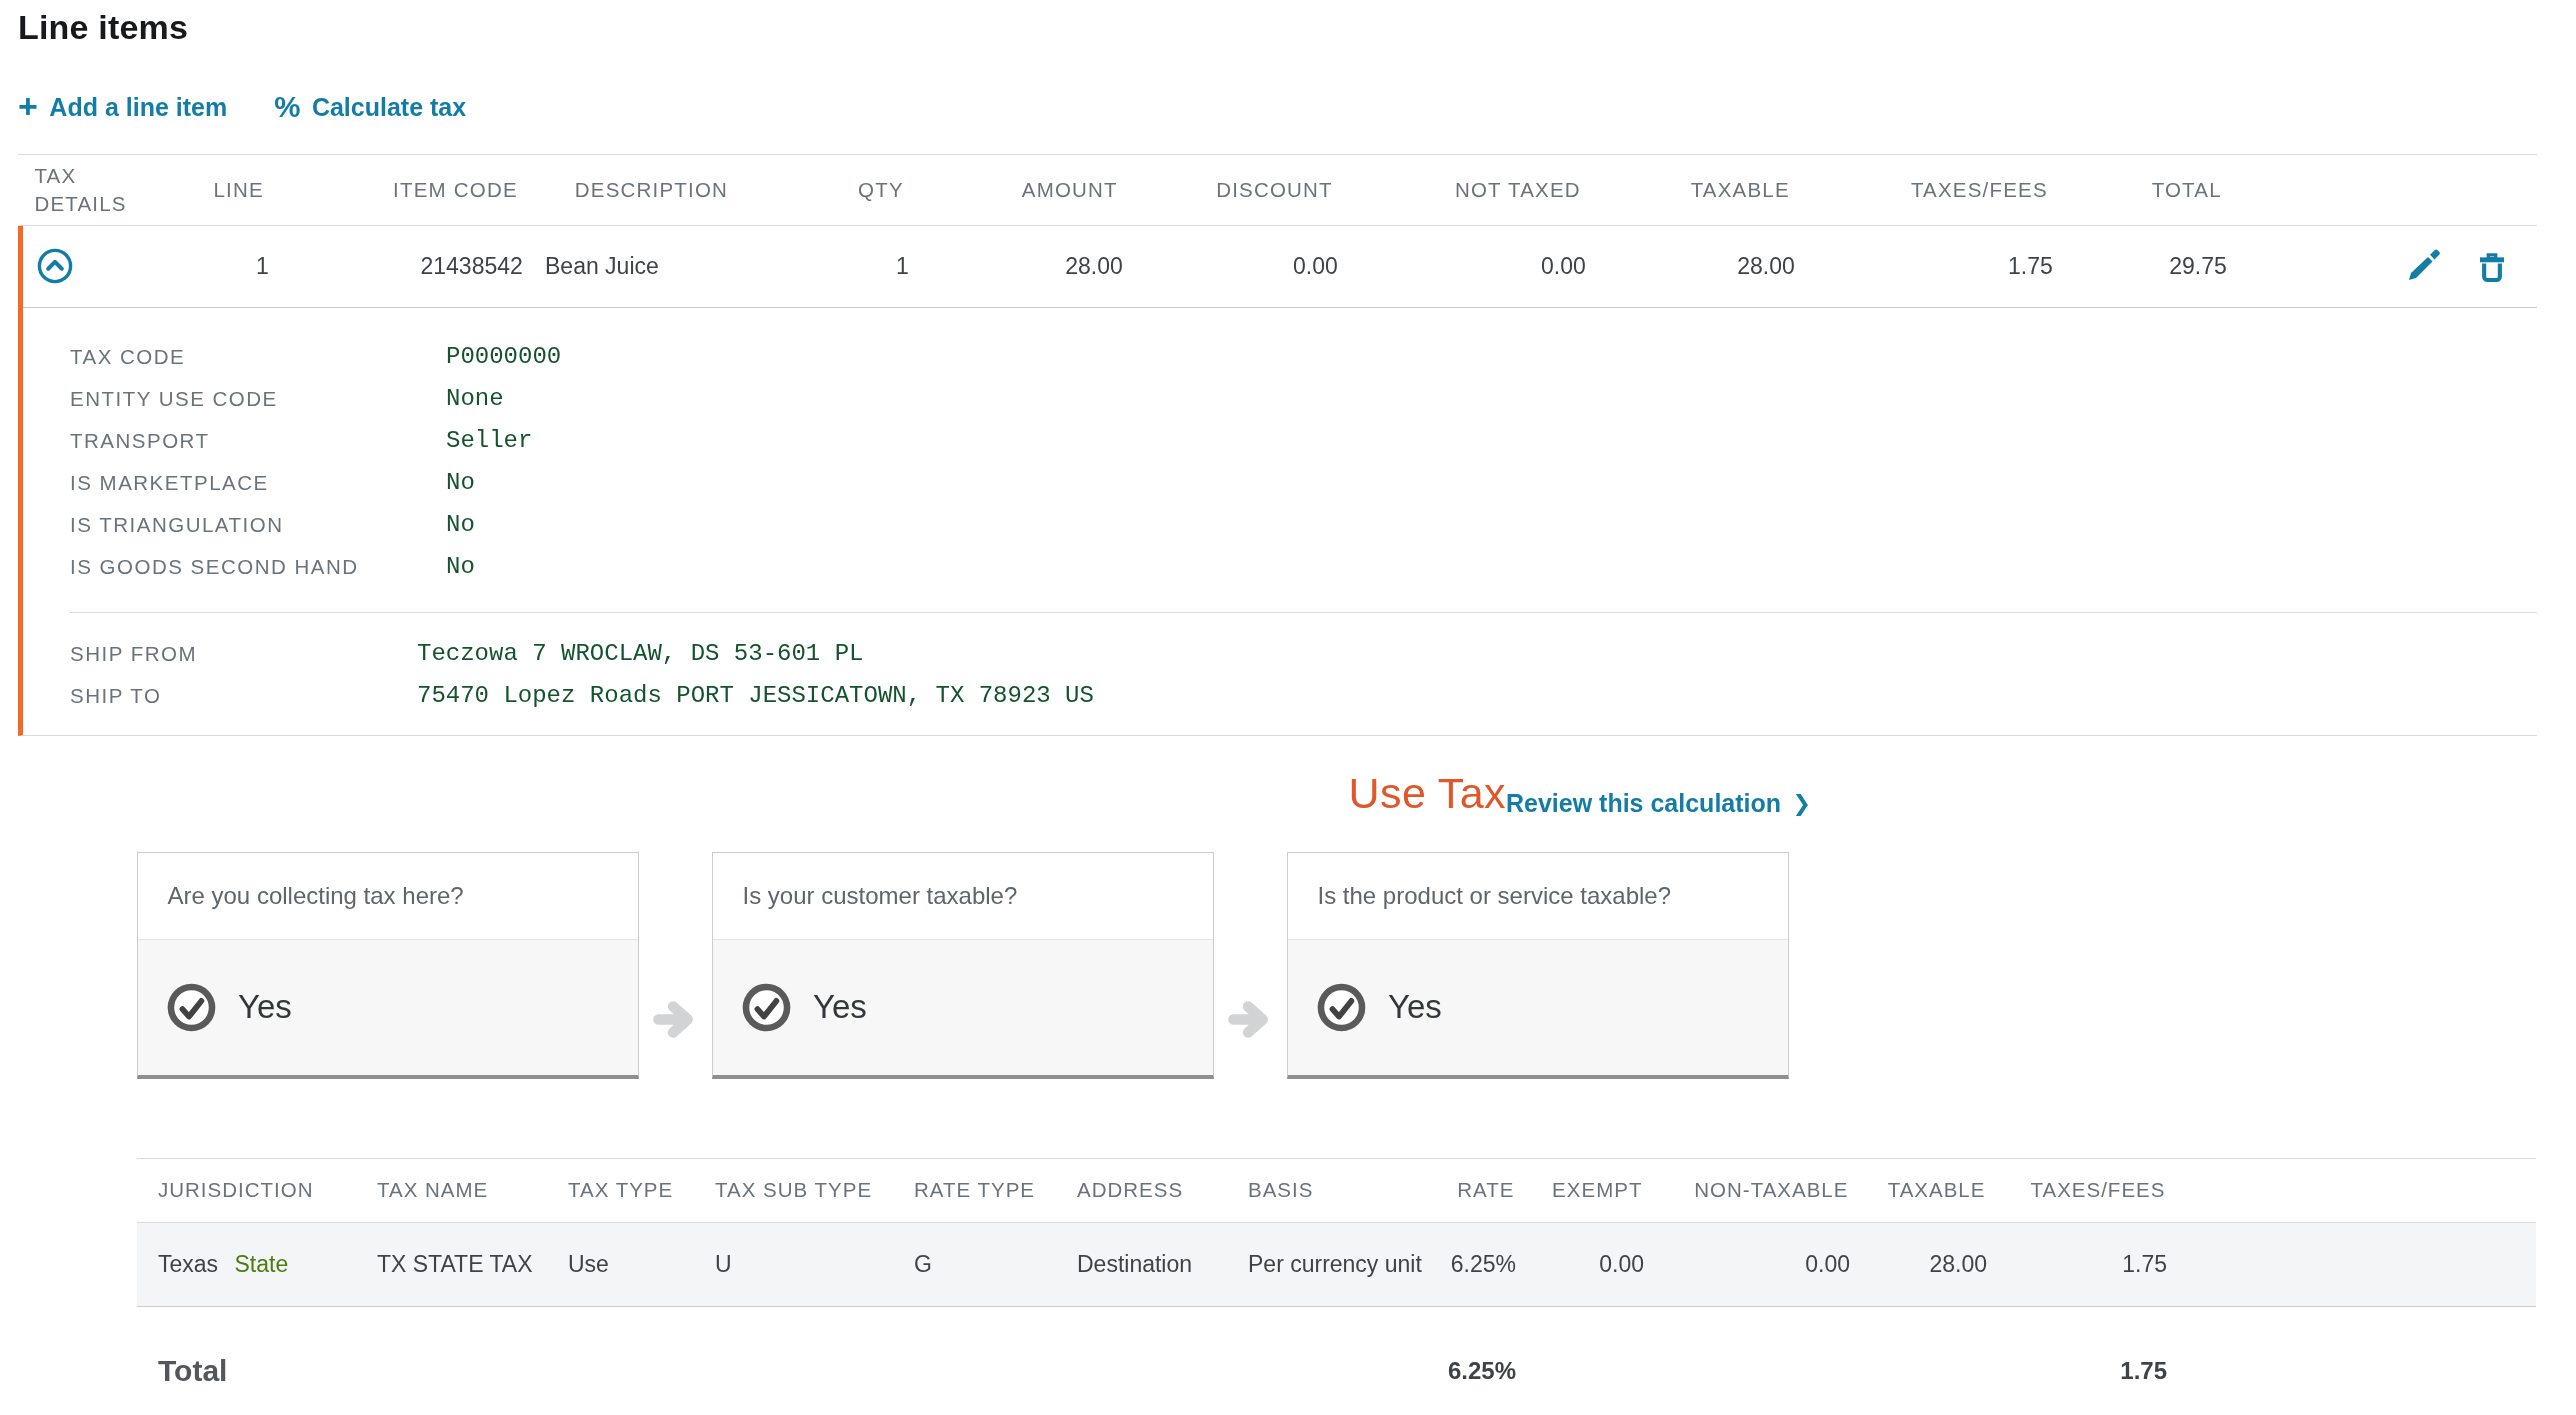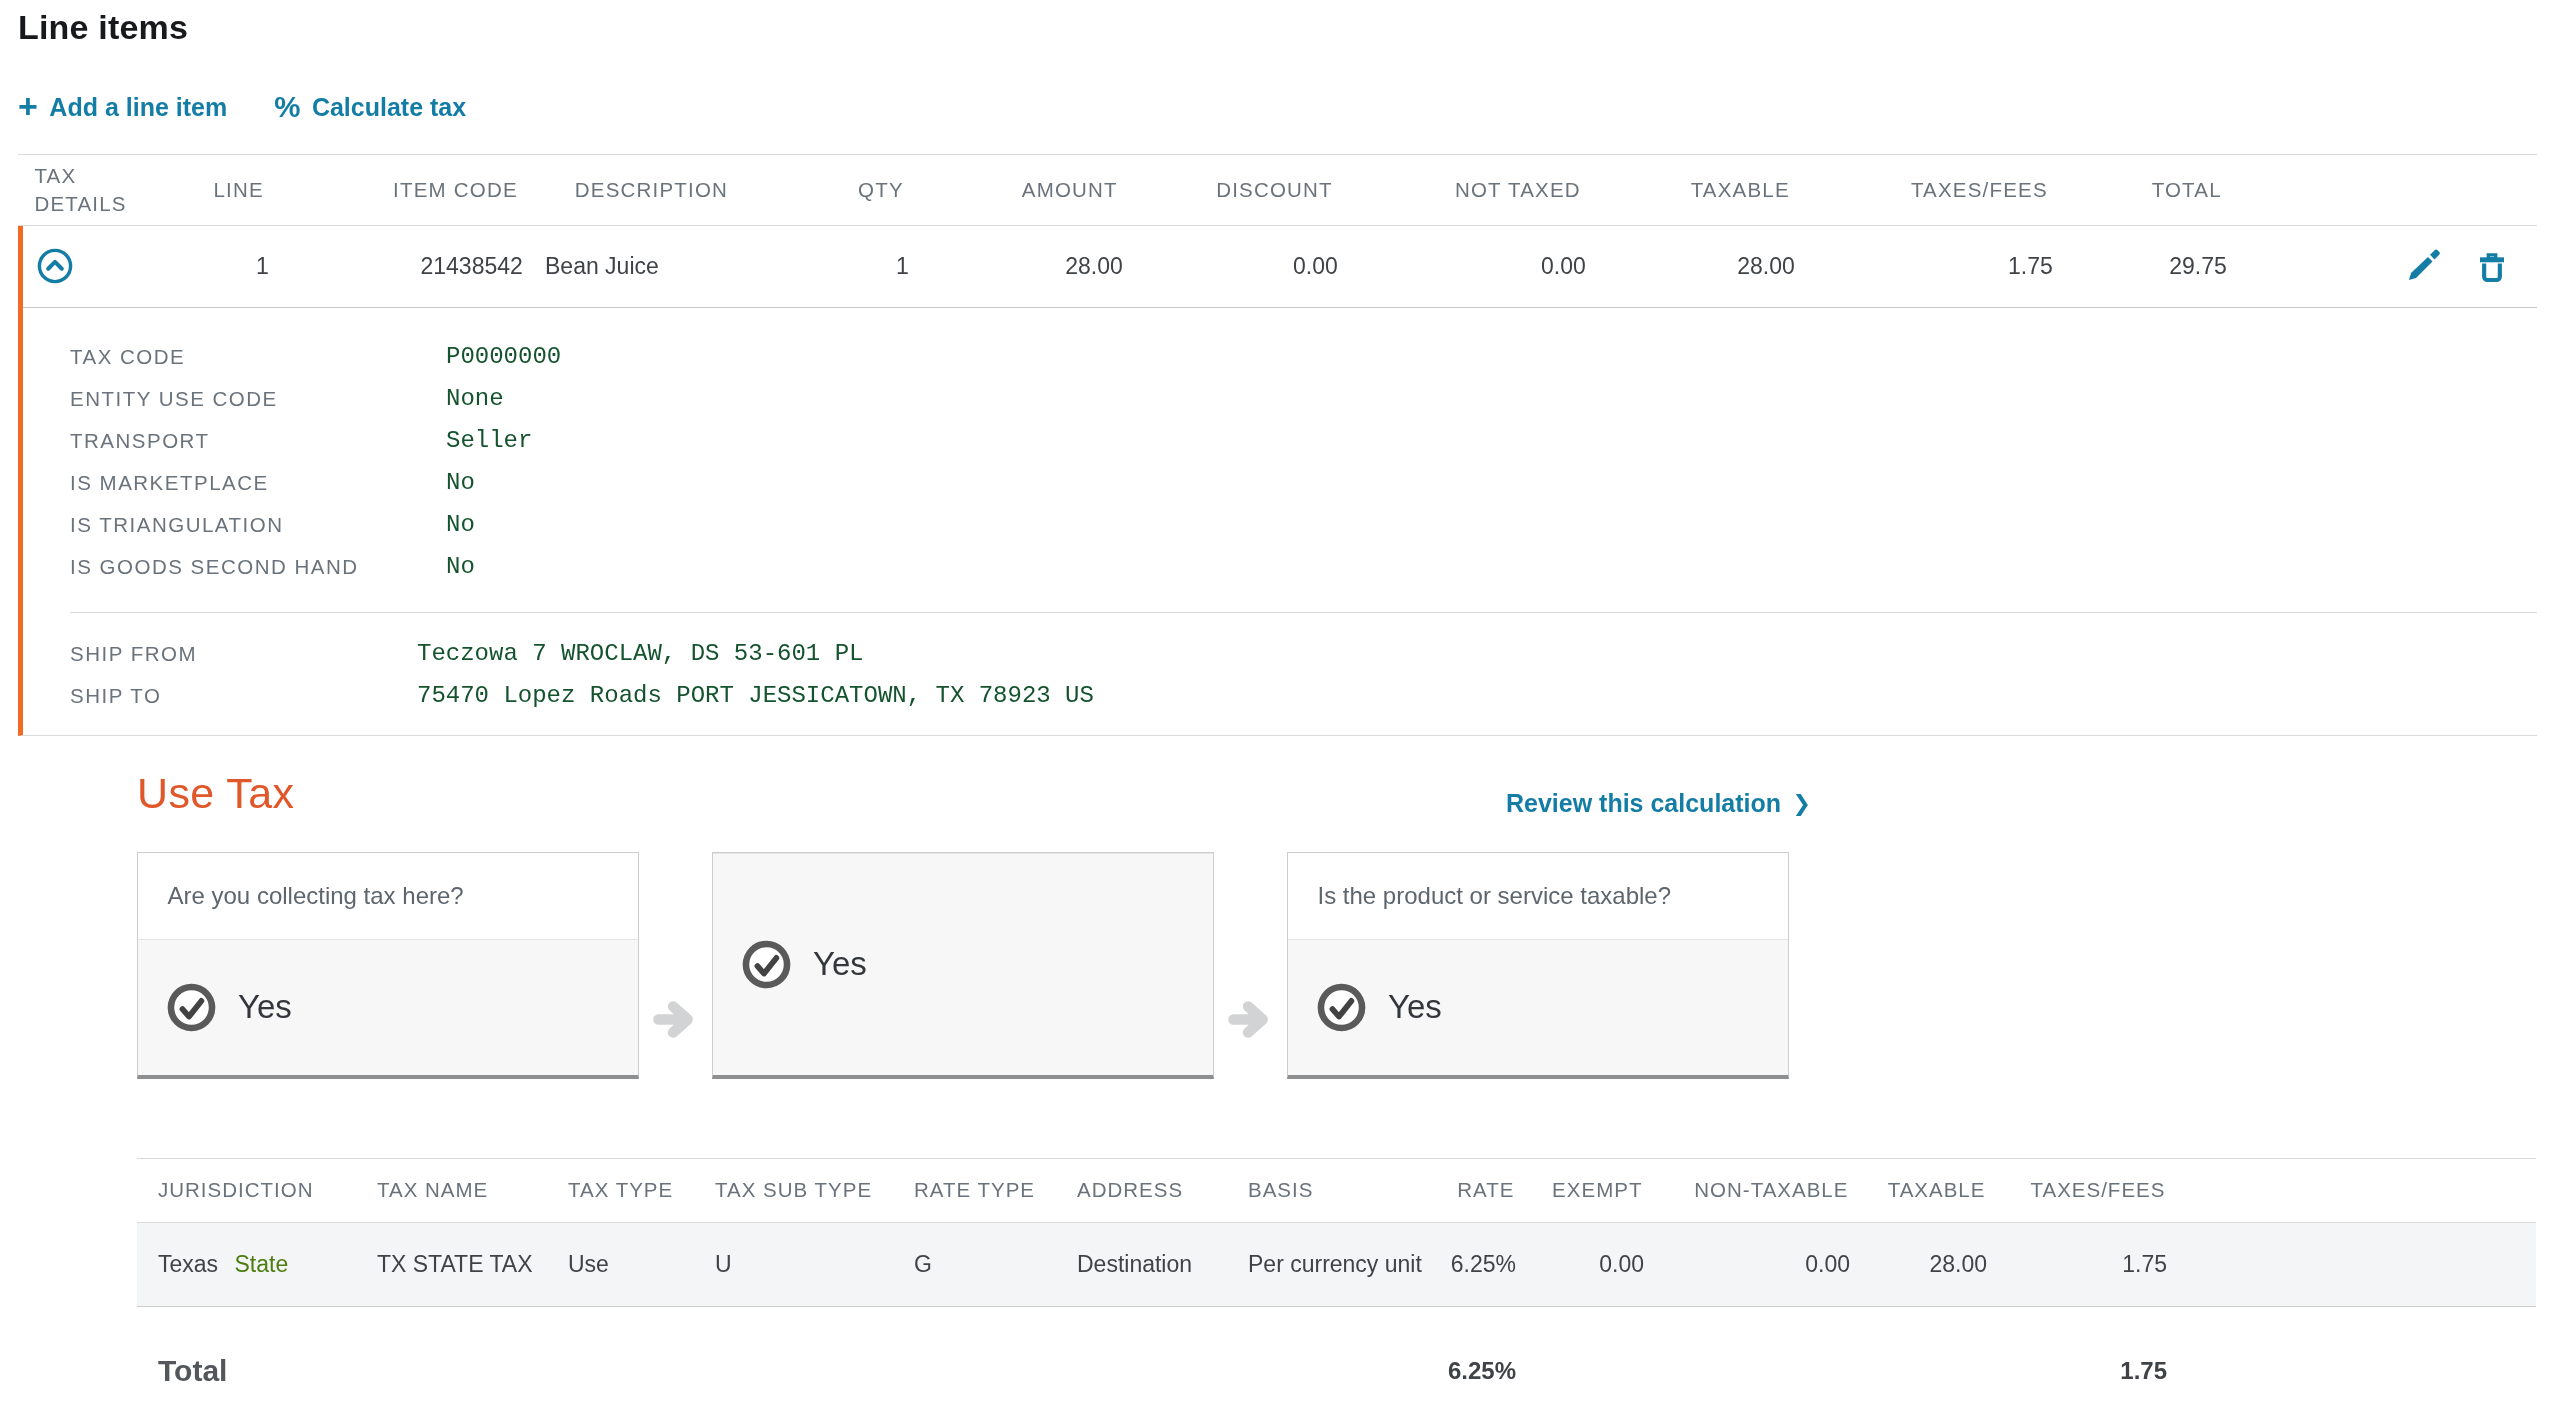--- a/index.html
+++ b/index.html
@@ -44,21 +44,21 @@
   .li-details { padding:28px 0 18px 47px; }
   .kv-grid { display:grid; grid-template-columns:376px auto; row-gap:0; }
   .kv-grid.ship { grid-template-columns:347px auto; }
   .kv-row { display:contents; }
   .kv-label { font-size:20.5px; color:#6a737c; letter-spacing:1.5px; height:42px; display:flex; align-items:center; }
   .kv-value { font-size:24px; color:#14532d; height:42px; display:flex; align-items:center;font-family:Liberation Mono, monospace; }
   .details-divider { border-top:1.6px solid #dadbdc; margin:24.5px 0 19.6px 0; }
 
   
   .use-tax { margin:33px 0 0 119px; width:1674px; }
-  .ut-head { display:flex; align-items:flex-end; justify-content:space-between; }
+  .ut-head { display:flex; align-items:flex-end; justify-content:flex-end; }
   .ut-title { font-size:43px; font-weight:400; color:#e0572a; letter-spacing:0.4px; }
   .review-link { display:flex; align-items:center; gap:11.5px; color:#147da6; font-size:25px; font-weight:600; cursor:pointer; }
   .review-chevron { font-size:22px; font-weight:700; position:relative; top:0.8px; }
 
   .cards-row { display:flex; margin-top:34px; align-items:stretch; }
   .qa-card { width:502px; height:227px; background:#ffffff; border:1.6px solid #cbcdcf; border-bottom:4.1px solid #8d8f91; display:flex; flex-direction:column; }
   .qa-question { height:86px; display:flex; align-items:center; padding:0 24.5px 0 29.5px; font-size:24px; color:#5d666e; background:#ffffff; }
   .qa-answer { flex:1; background:#f7f7f8; border-top:0.8px solid #e3e4e5; display:flex; align-items:center; gap:21px; padding-left:28px; font-size:33px; color:#33373b; }
   .card-gap { width:73px; display:flex; justify-content:center; align-items:flex-end; }
   .arrow-wrap { margin-bottom:36px; }
@@ -227,20 +227,21 @@
 
       <div class="card-gap">
         <span class="arrow-wrap">
           <svg width="47" height="47" viewBox="0 0 58 58">
             <path d="M8 29 H38 M26 13 L44 29 L26 45" fill="none" stroke="#d2d3d5" stroke-width="13" stroke-linecap="round" stroke-linejoin="round"></path>
           </svg>
         </span>
       </div>
 
       <div class="qa-card">
+        <div class="qa-question">Is your customer taxable?</div>
         <div class="qa-answer">
           <svg width="51" height="51" viewBox="0 0 62 62">
             <circle cx="31" cy="31" r="25" fill="#ffffff" stroke="#5a5a5a" stroke-width="8"></circle>
             <path d="M20 33 l8 9 l15 -19" fill="none" stroke="#424242" stroke-width="7" stroke-linecap="round" stroke-linejoin="round"></path>
           </svg>
           <span>Yes</span>
         </div>
       </div>
 
       <div class="card-gap">

